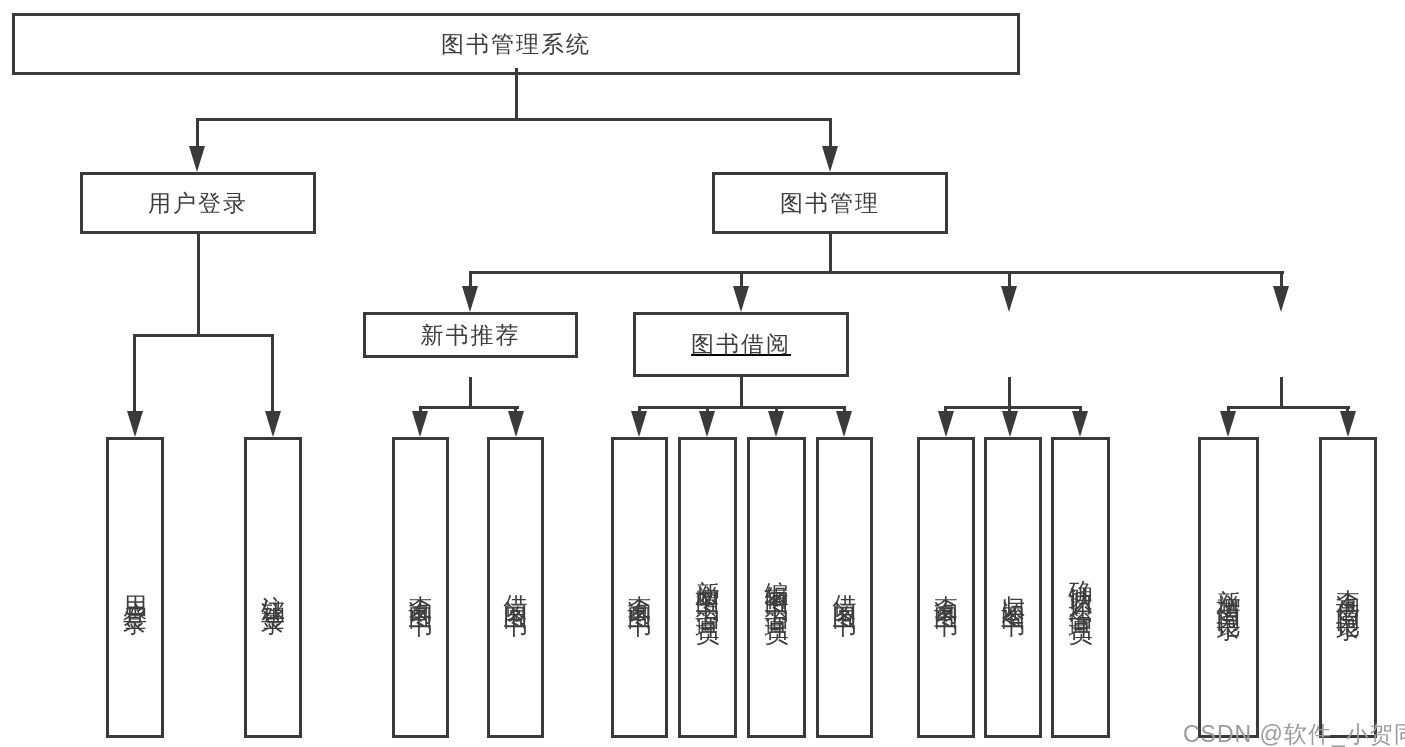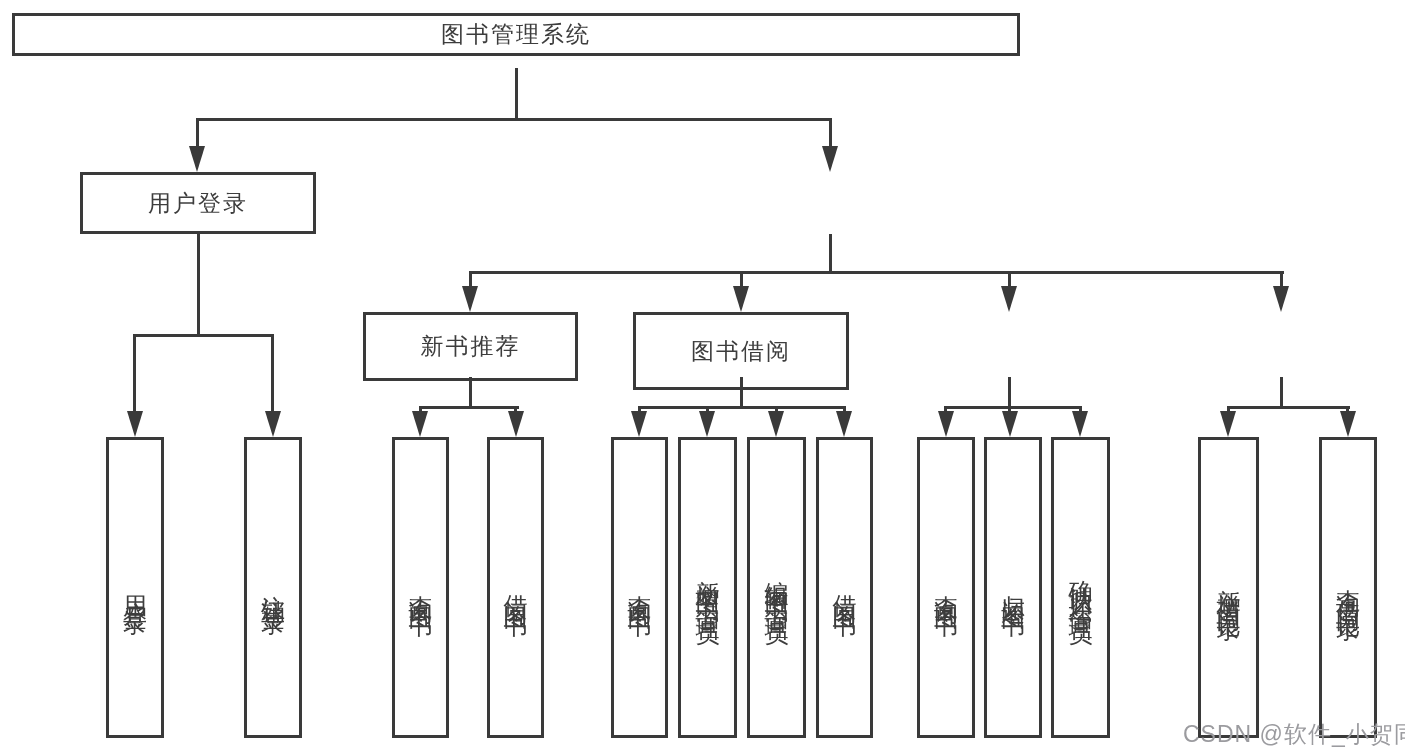--- a/index.html
+++ b/index.html
@@ -58,57 +58,60 @@
     letter-spacing:1px;
     white-space:nowrap;
     z-index:5;
   }
 </style>
 </head>
 <body>
 
 <div id="stage">
 
-  <div class="box" style="left:12px;top:13px;width:1008px;height:43px;justify-content:center;">
+  <div class="box" style="left:12px;top:13px;width:1008px;height:62px;justify-content:center;">
     <span class="h-label">图书管理系统</span>
   </div>
 
   <div class="line" style="left:515px;top:68px;width:3px;height:53px;"></div>
   <div class="line" style="left:196px;top:118px;width:636px;height:3px;"></div>
   <div class="line" style="left:196px;top:118px;width:3px;height:30px;"></div>
   <div class="arrow" style="left:189px;top:146px;"></div>
   <div class="line" style="left:829px;top:118px;width:3px;height:30px;"></div>
   <div class="arrow" style="left:822px;top:146px;"></div>
 
   <div class="box" style="left:80px;top:172px;width:236px;height:62px;">
     <span class="h-label">用户登录</span>
+  </div>
+  <div class="box" style="left:712px;top:172px;width:236px;height:62px;">
+    <span class="h-label">图书管理</span>
   </div>
 
   <div class="line" style="left:197px;top:234px;width:3px;height:103px;"></div>
   <div class="line" style="left:133px;top:334px;width:141px;height:3px;"></div>
   <div class="line" style="left:133px;top:334px;width:3px;height:78px;"></div>
   <div class="arrow" style="left:127px;top:411px;"></div>
   <div class="line" style="left:271px;top:334px;width:3px;height:78px;"></div>
   <div class="arrow" style="left:265px;top:411px;"></div>
 
   <div class="line" style="left:829px;top:234px;width:3px;height:40px;"></div>
   <div class="line" style="left:469px;top:271px;width:815px;height:3px;"></div>
   <div class="line" style="left:469px;top:271px;width:3px;height:18px;"></div>
   <div class="arrow" style="left:462px;top:286px;"></div>
   <div class="line" style="left:740px;top:271px;width:3px;height:18px;"></div>
   <div class="arrow" style="left:733px;top:286px;"></div>
   <div class="line" style="left:1008px;top:271px;width:3px;height:18px;"></div>
   <div class="arrow" style="left:1001px;top:286px;"></div>
   <div class="line" style="left:1280px;top:271px;width:3px;height:18px;"></div>
   <div class="arrow" style="left:1273px;top:286px;"></div>
 
-  <div class="box" style="left:363px;top:312px;width:215px;height:69px;">
+  <div class="box" style="left:363px;top:312px;width:215px;height:46px;">
     <span class="h-label">新书推荐</span>
   </div>
-  <div class="box" style="left:633px;top:312px;width:216px;height:78px;">
+  <div class="box" style="left:633px;top:312px;width:216px;height:65px;text-decoration:underline;">
     <span class="h-label">图书借阅</span>
   </div>
 
   <div class="line" style="left:469px;top:377px;width:3px;height:32px;"></div>
   <div class="line" style="left:419px;top:406px;width:100px;height:3px;"></div>
   <div class="line" style="left:419px;top:406px;width:3px;height:8px;"></div>
   <div class="arrow" style="left:412px;top:411px;"></div>
   <div class="line" style="left:514px;top:406px;width:3px;height:8px;"></div>
   <div class="arrow" style="left:508px;top:411px;"></div>
 

